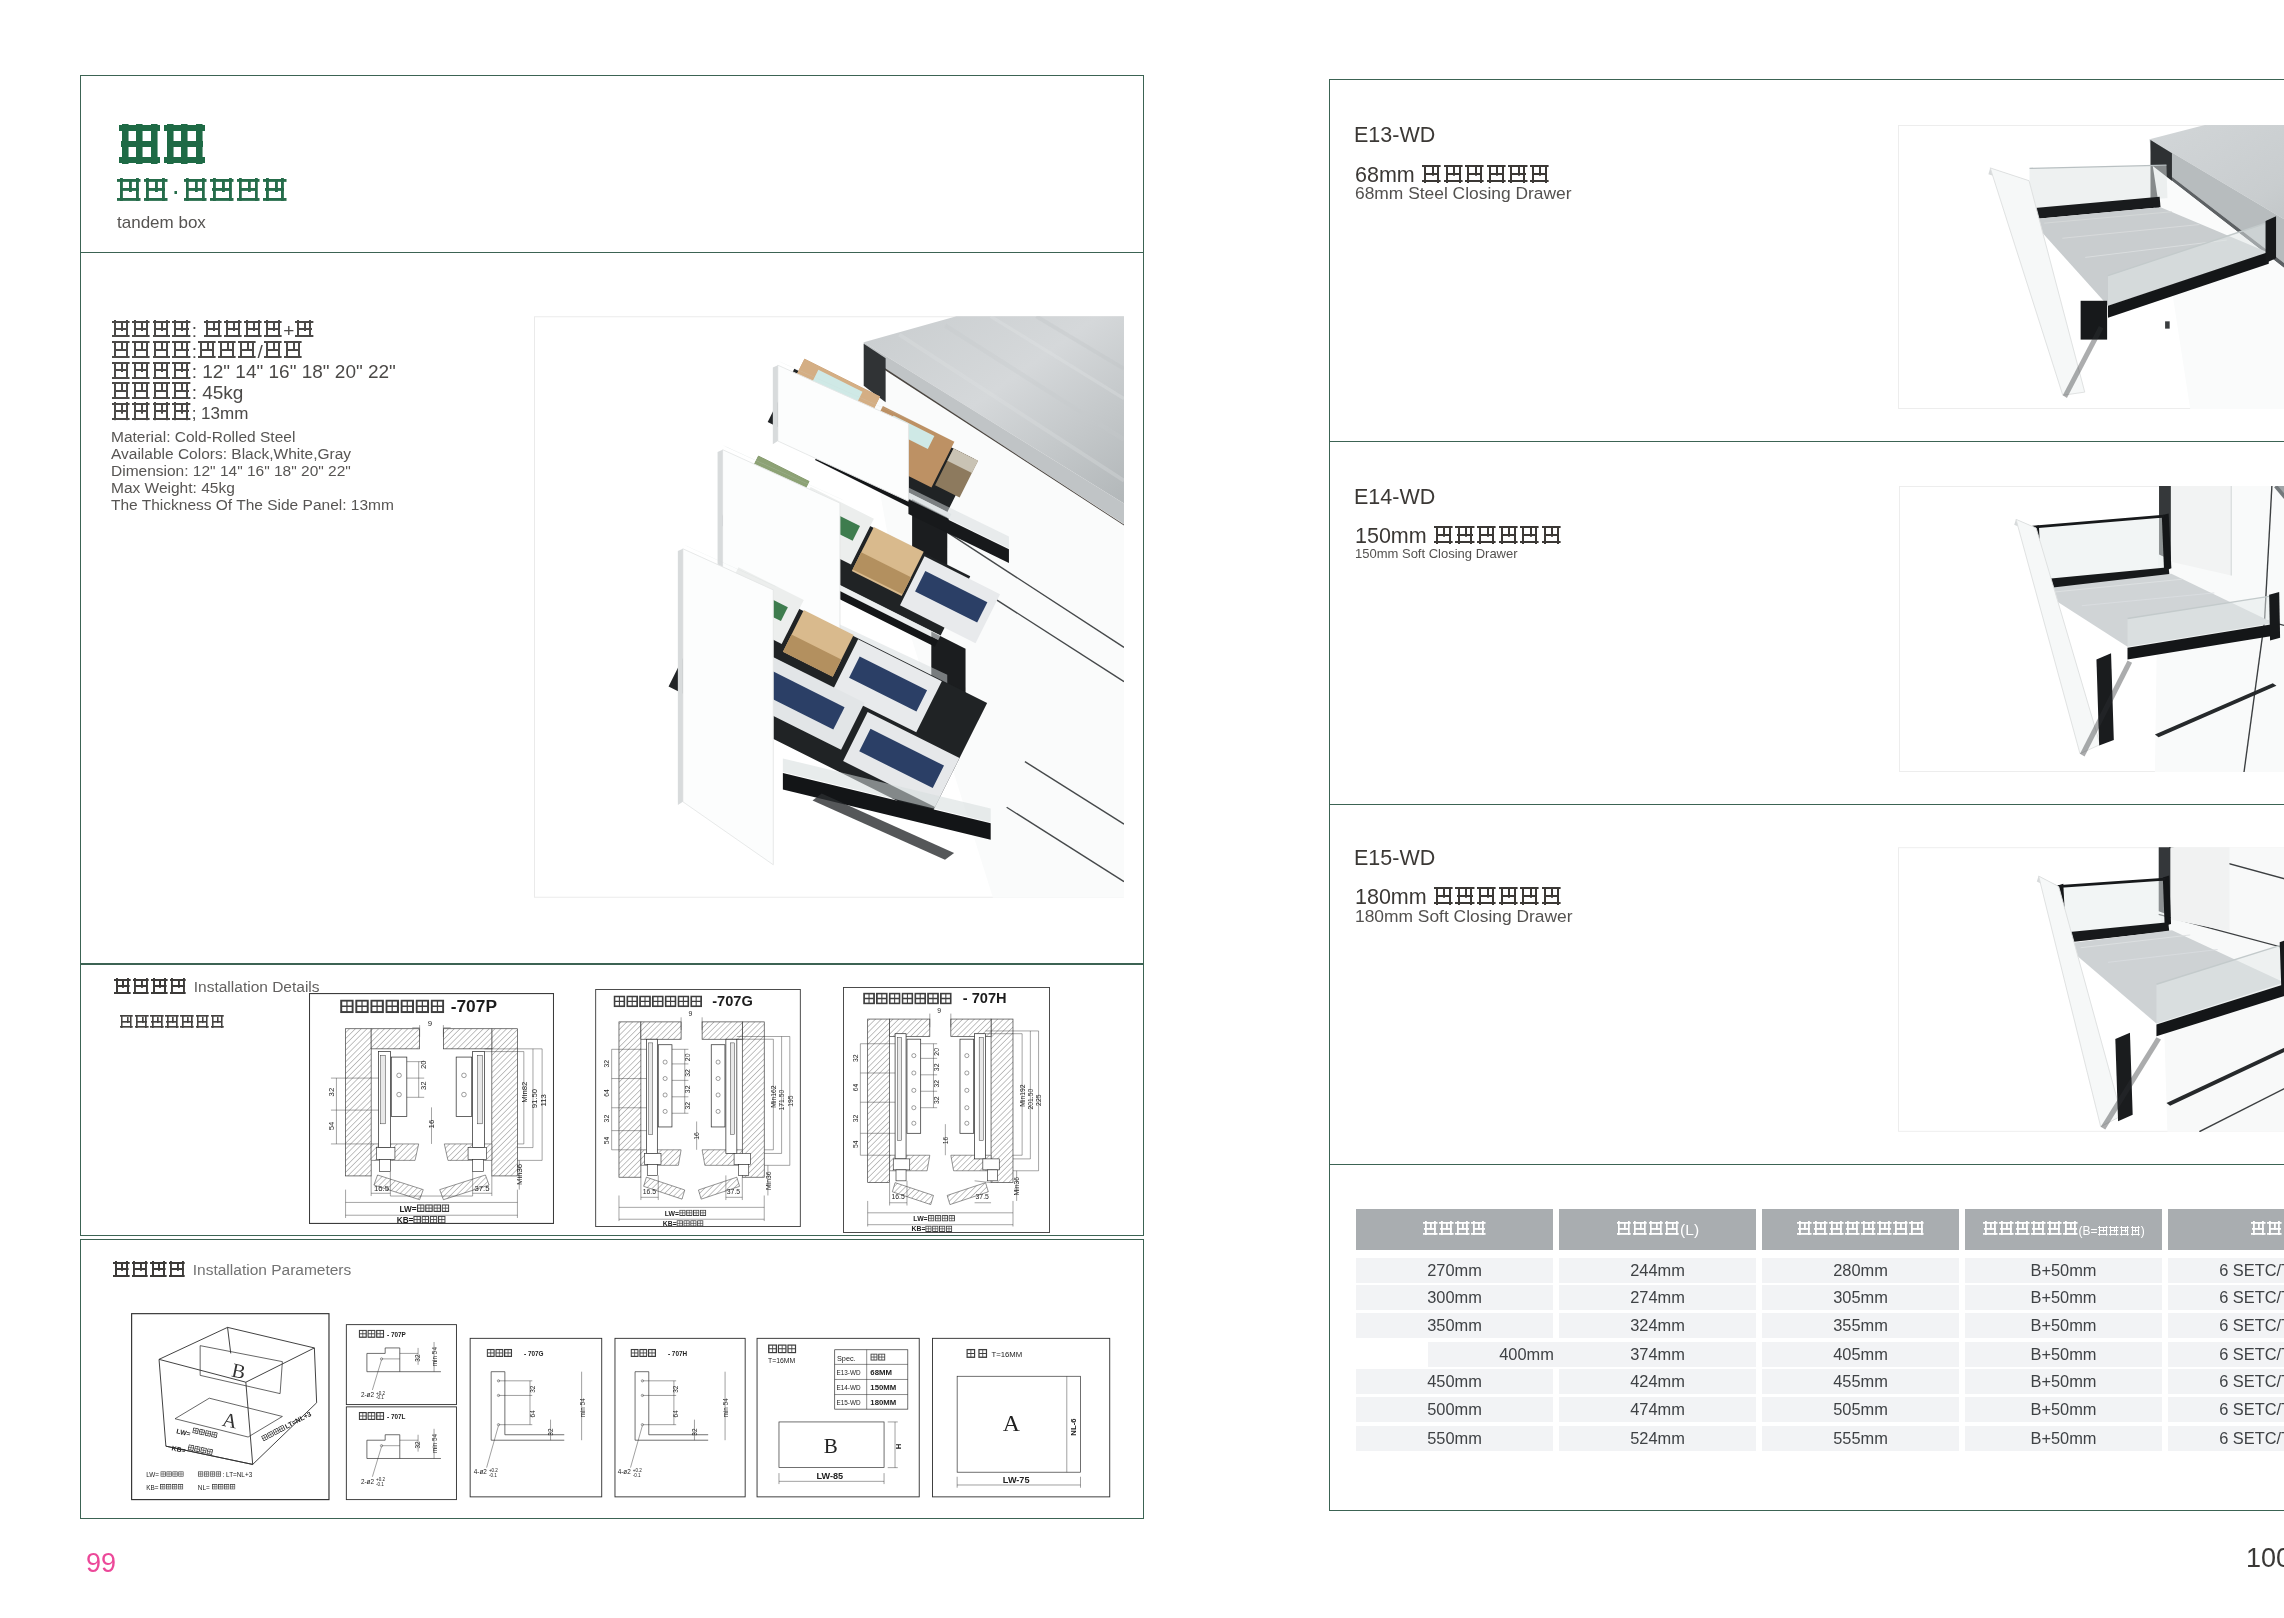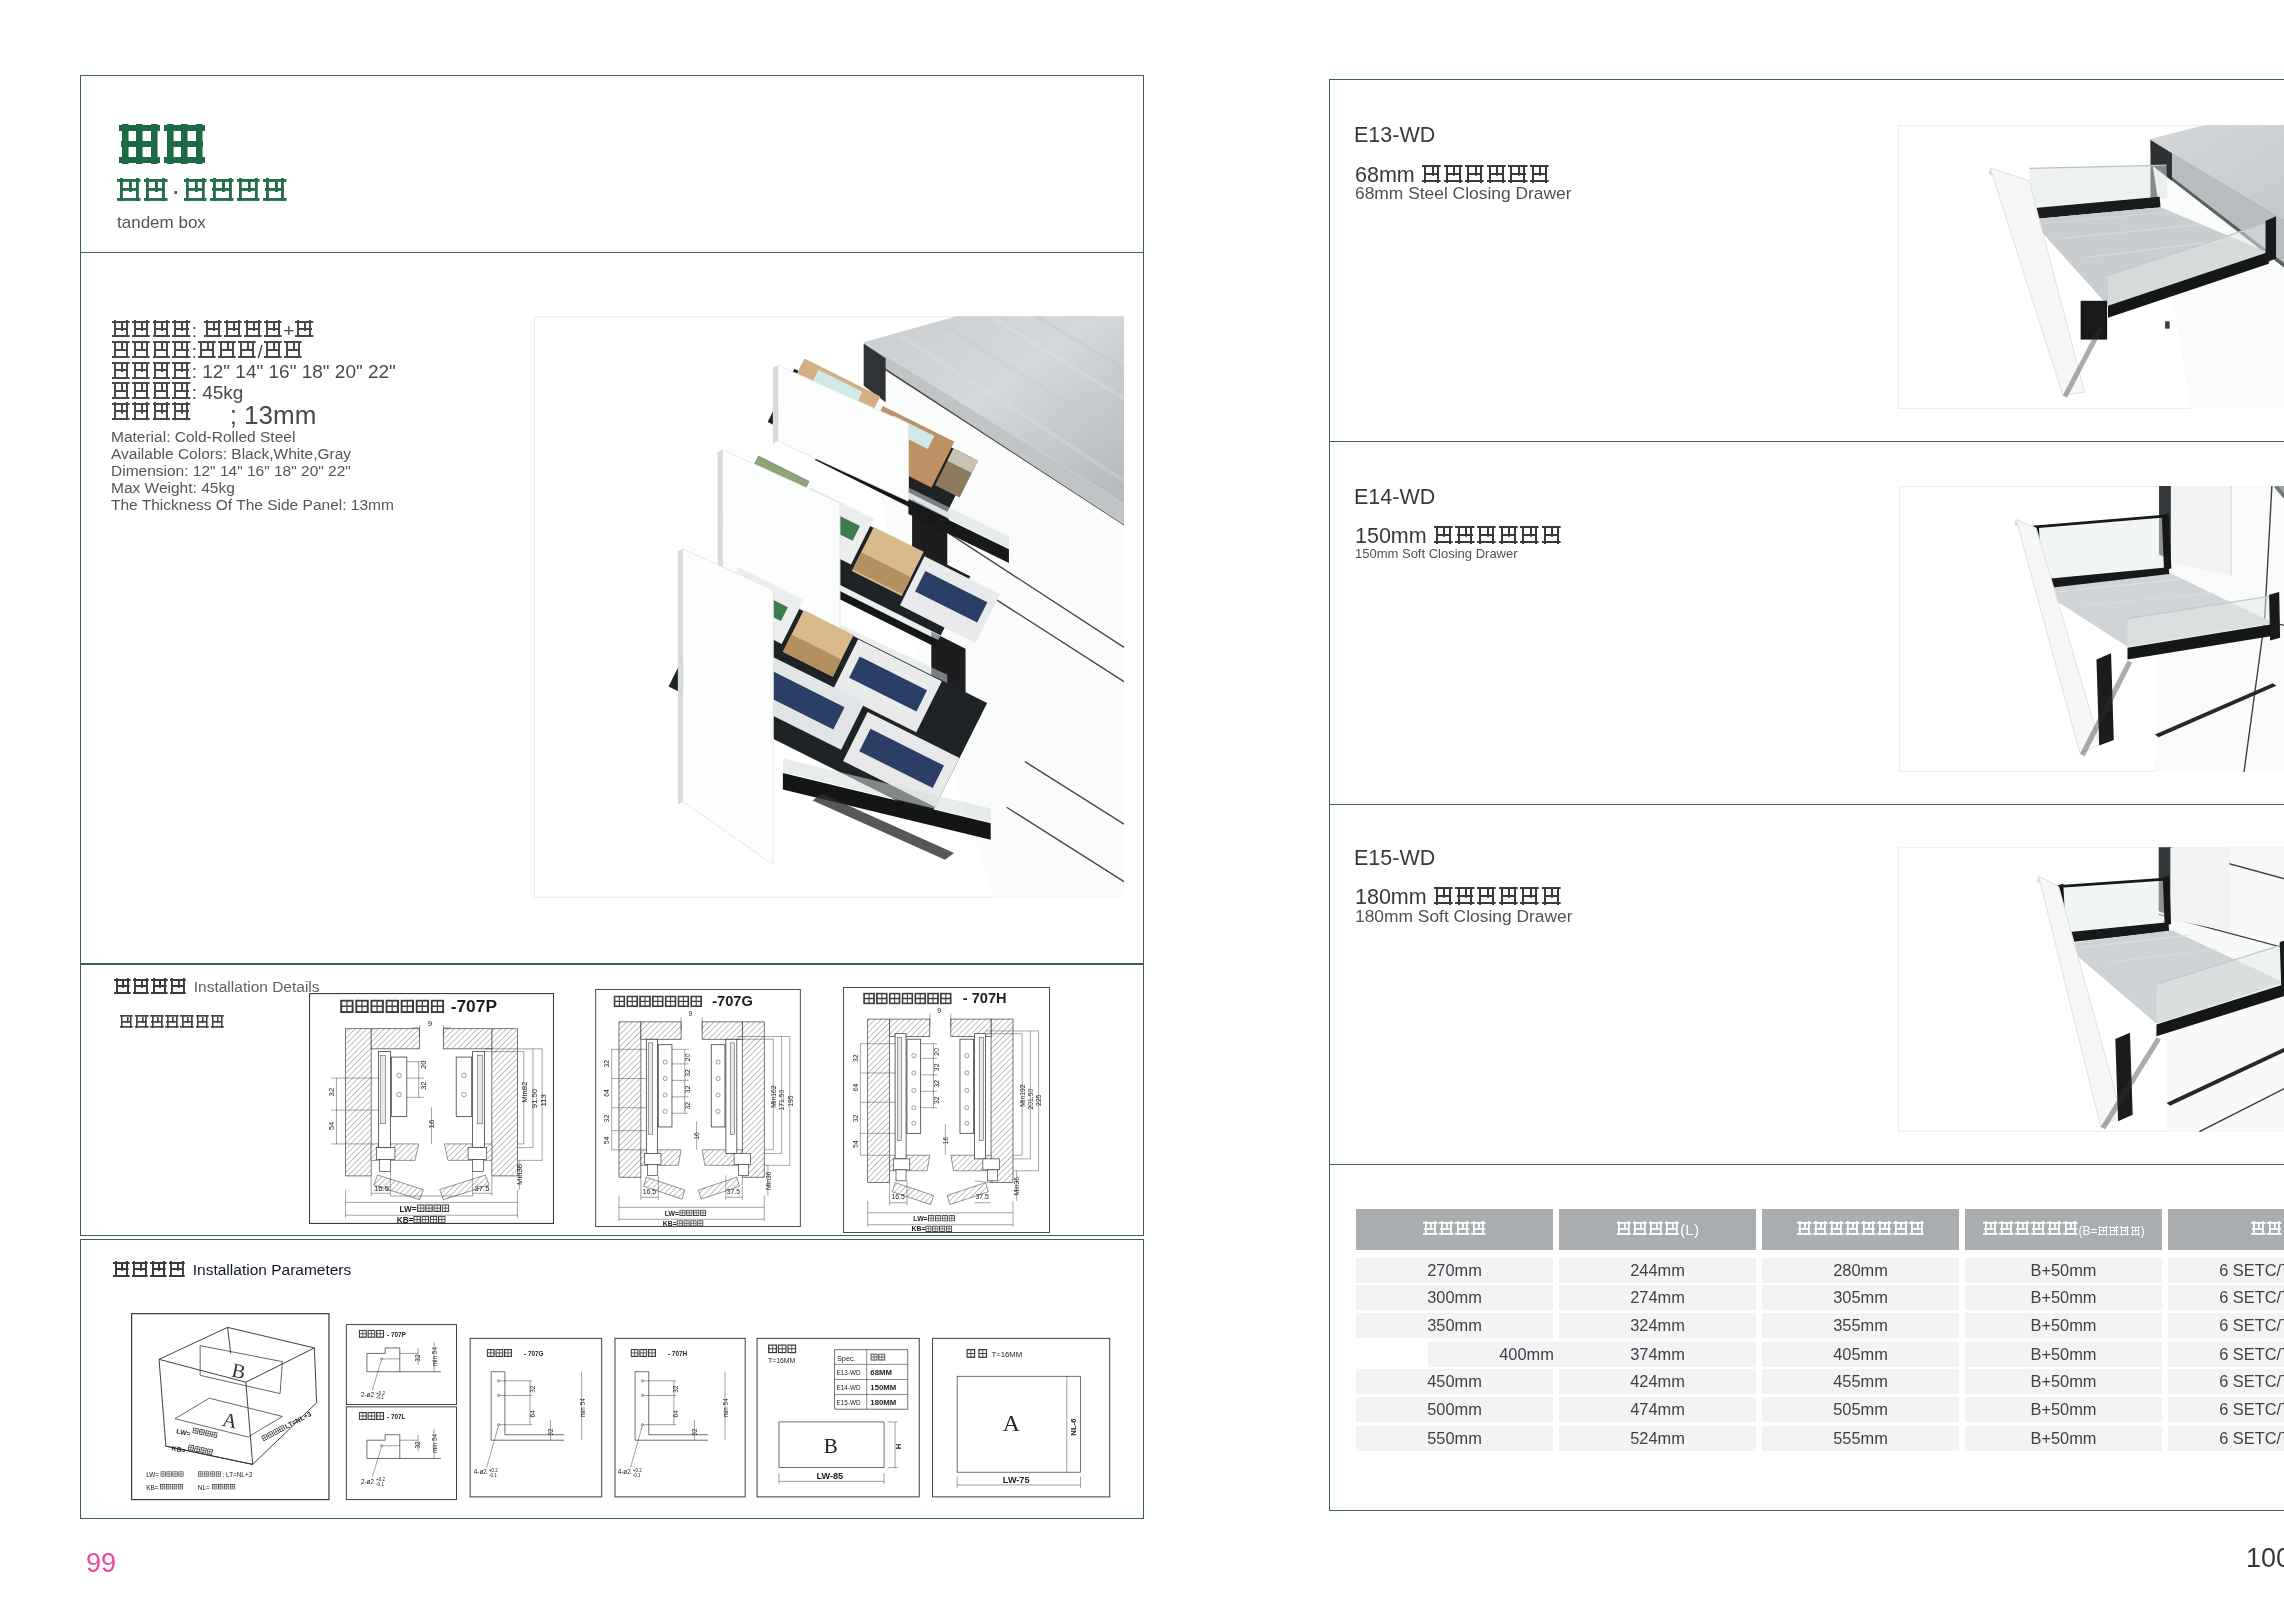--- a/index.html
+++ b/index.html
@@ -36,21 +36,21 @@
 </div>
 <div class="abs row" style="left:117px;top:214px;font-size:17px;color:#565452;">tandem box</div>
 
 <div class="box" style="left:80px;top:252px;width:1064px;height:712px;"></div>
 
 <div class="abs" style="left:111px;top:320px;font-size:20.6px;--c:#4b4947;color:#4b4947;line-height:22px;">
 <div class="row"><b class="z"></b><b class="z"></b><b class="z"></b><b class="z"></b><span style="font-size:19px;">:</span> <b class="z"></b><b class="z"></b><b class="z"></b><b class="z"></b><span style="font-size:19px;">+</span><b class="z"></b></div>
 <div class="row"><b class="z"></b><b class="z"></b><b class="z"></b><b class="z"></b><span style="font-size:19px;">:</span><b class="z"></b><b class="z"></b><b class="z"></b><span style="font-size:19px;">/</span><b class="z"></b><b class="z"></b></div>
 <div class="row"><b class="z"></b><b class="z"></b><b class="z"></b><b class="z"></b><span style="font-size:19px;">: 12" 14" 16" 18" 20" 22"</span></div>
 <div class="row"><b class="z"></b><b class="z"></b><b class="z"></b><b class="z"></b><span style="font-size:19px;">: 45kg</span></div>
-<div class="row"><b class="z"></b><b class="z"></b><b class="z"></b><b class="z"></b><span style="font-size:26px;margin-left:38px;">; 13mm</span></div>
+<div class="row"><b class="z"></b><b class="z"></b><b class="z"></b><b class="z"></b><span style="font-size:17px;">; 13mm</span></div>
 </div>
 
 <div class="abs" style="left:111px;top:428px;font-size:15.5px;color:#575553;line-height:17px;">
 <div>Material: Cold-Rolled Steel</div>
 <div>Available Colors: Black,White,Gray</div>
 <div>Dimension: 12" 14" 16" 18" 20" 22"</div>
 <div>Max Weight: 45kg</div>
 <div>The Thickness Of The Side Panel: 13mm</div>
 </div>
 
@@ -504,21 +504,21 @@
 <text x="150" y="534">KB=</text>
       <use href="#cP" x="180" y="522" width="14" height="14"></use>
       <use href="#cP" x="195" y="522" width="14" height="14"></use>
       <use href="#cP" x="210" y="522" width="14" height="14"></use>
       <use href="#cP" x="225" y="522" width="14" height="14"></use>
 </g>
 </svg>
 
 <div class="box" style="left:80px;top:1239px;width:1064px;height:280px;"></div>
 <div class="abs row" style="left:112px;top:1261px;font-size:19px;--c:#3c3a38;">
-<b class="z"></b><b class="z"></b><b class="z"></b><b class="z"></b><span style="font-size:15.5px;color:#0f172a;margin-left:6.4px;vertical-align:2.3px;">Installation Parameters</span>
+<b class="z"></b><b class="z"></b><b class="z"></b><b class="z"></b><span style="font-size:15.5px;color:#737373;margin-left:6.4px;vertical-align:2.3px;">Installation Parameters</span>
 </div>
 
 <svg class="abs" style="left:80px;top:1239px;" width="1064" height="280" viewBox="0 0 2329 612" font-family="Liberation Sans, sans-serif">
 
 <g stroke="#2f2f2f" fill="none" stroke-width="2">
 <rect x="113" y="163" width="432" height="407" stroke-width="2.5"></rect>
 <polygon points="173,263 323,193 513,238 363,313"></polygon>
 <polyline points="173,263 188,453 378,493 363,313"></polyline>
 <polyline points="513,238 518,358 378,493"></polyline>
 <polyline points="188,453 378,493"></polyline>

